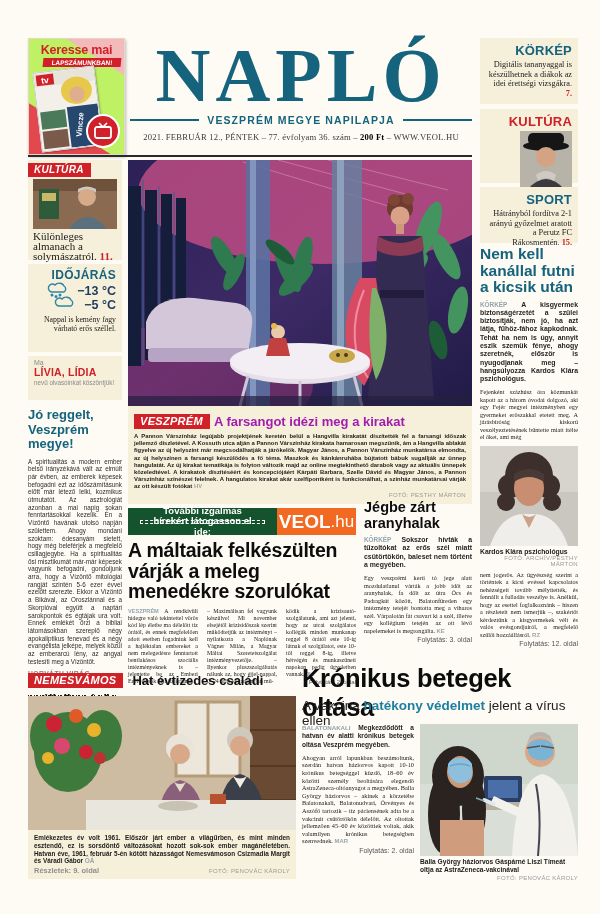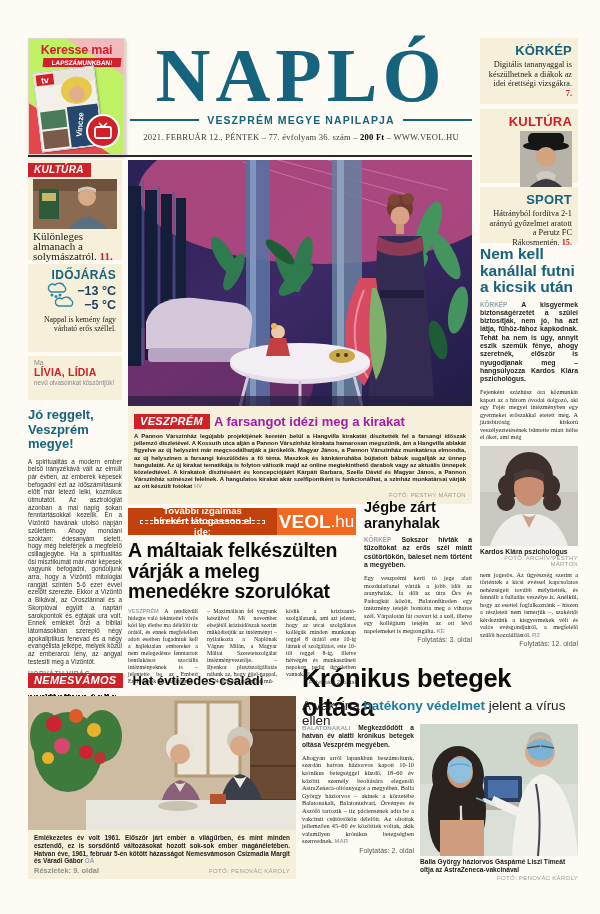--- a/index.html
+++ b/index.html
@@ -75,21 +75,21 @@
   .bc2{width:26px;background:repeating-linear-gradient(90deg,#161616 0 2px,#fff 2px 3px,#161616 3px 4px,#fff 4px 7px)}
 
   
   .main-photo{left:128px;top:160px;width:344px;height:246px}
   .cap-strip{left:128px;top:406px;width:344px;height:98px;padding:5px 6px 4px}
   .cap-head{font:bold 13px "Liberation Sans",sans-serif;color:#a21caf;vertical-align:middle}
   .cap-body{font:bold 5.9px/7.2px "Liberation Sans",sans-serif;color:#222;text-align:justify;margin-top:4px}
   .cap-foot{display:flex;justify-content:flex-end;margin-top:1px}
 
   .veol{left:128px;top:508px;width:228px;height:27px;display:flex;cursor:pointer}
-  .veol-blue{flex:1;background:#c2410c;display:flex;align-items:center;justify-content:center;padding:12px}
+  .veol-blue{flex:1;background:#14532d;display:flex;align-items:center;justify-content:center;padding:12px}
   .veol-blue .inner{border:1px dashed #fff;width:100%;height:100%;display:flex;align-items:center;justify-content:center;
                     font:bold 9.5px/10.5px "Liberation Sans",sans-serif;color:#fff;text-align:center;padding:1px 6px}
   .veol-orange{width:79px;background:#f26a21;display:flex;align-items:center;justify-content:center;
                font:bold 19px "Liberation Sans",sans-serif;color:#fff}
   .veol-orange .hu{font-weight:normal;font-size:17px}
 
   .mal{left:128px;top:540px;width:228px}
   .mal-head{font:bold 19.5px/20.5px "Liberation Sans",sans-serif;color:#0d0d0d;letter-spacing:-.2px}
   .mal-cols{display:flex;gap:9px;margin-top:6px}
   .mal-col{flex:1;font-size:5.9px;line-height:7.1px;text-align:justify}

